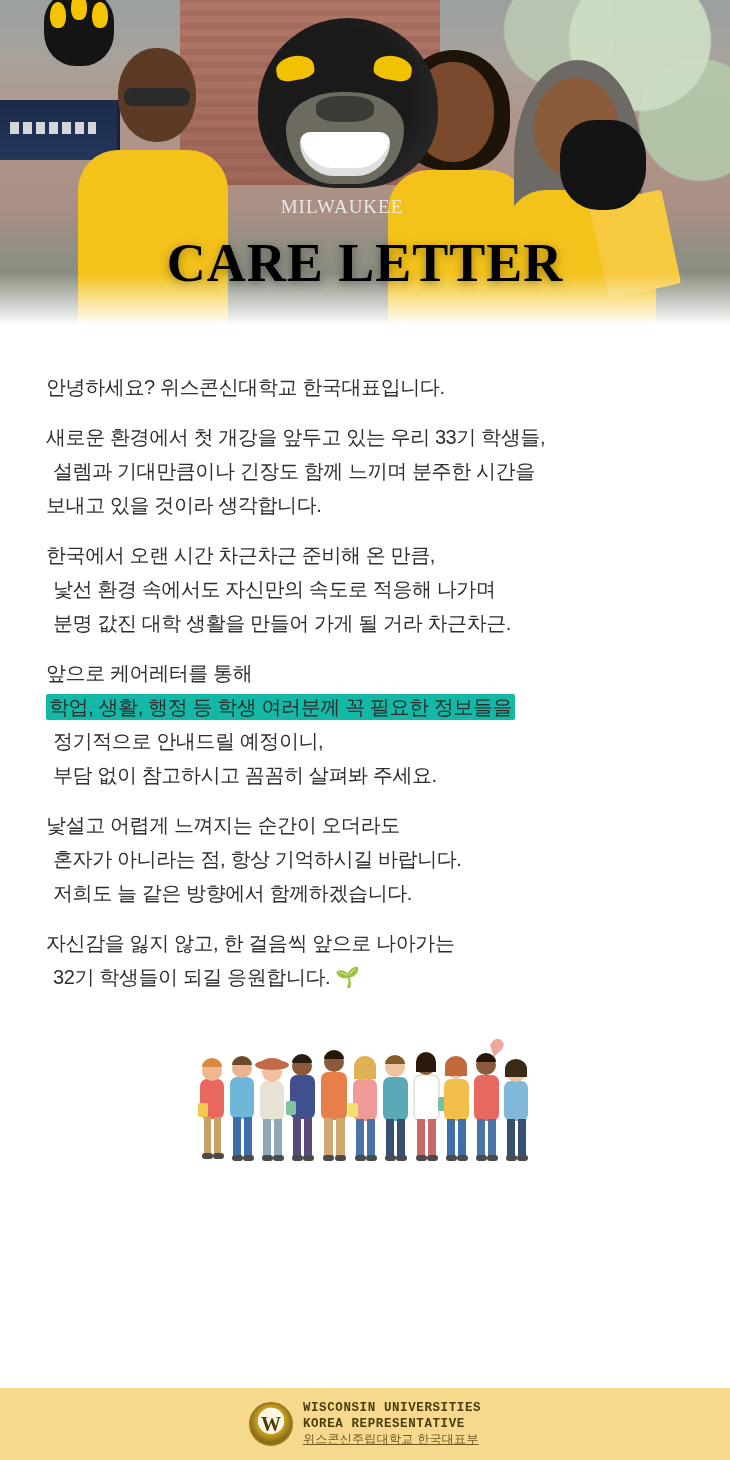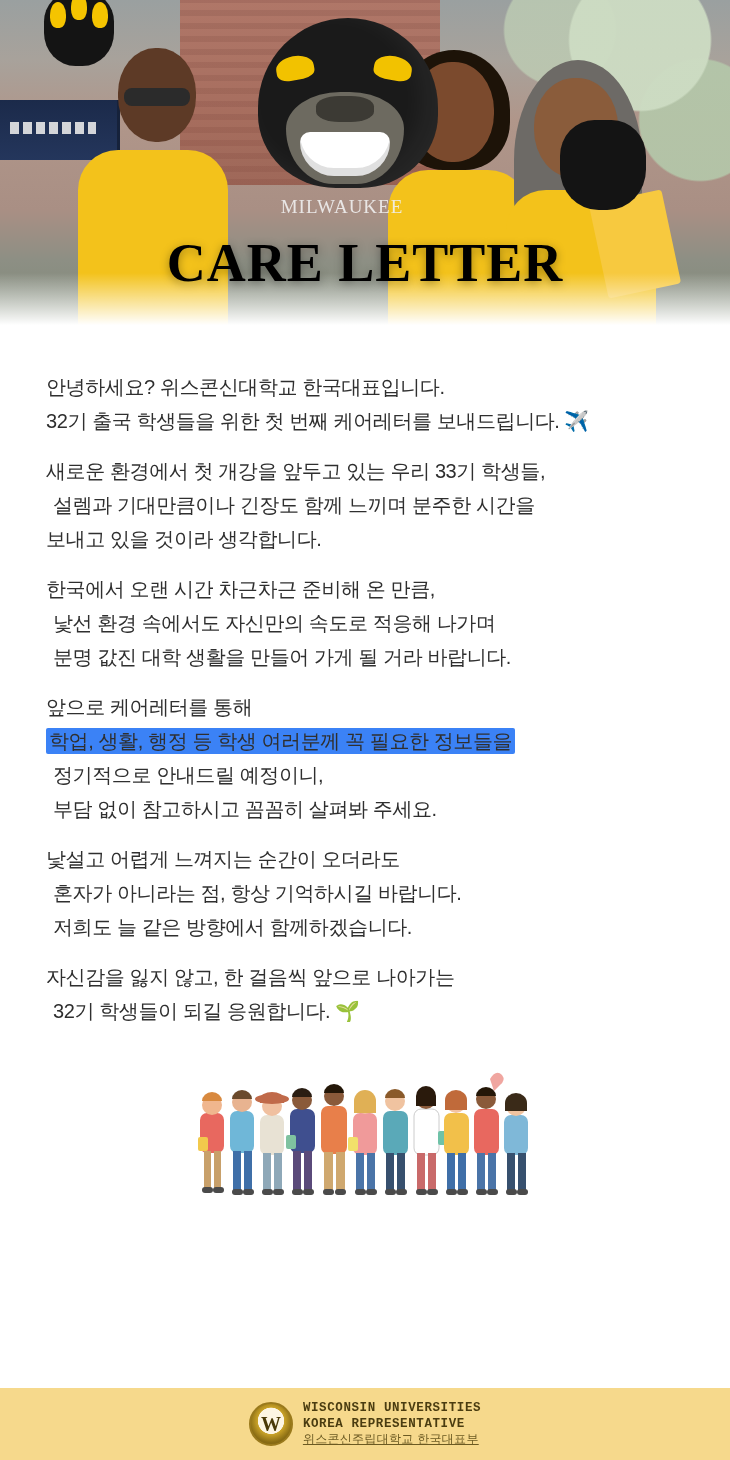--- a/index.html
+++ b/index.html
@@ -135,21 +135,21 @@
     font-size: 20px;
     line-height: 1.0;
     color: #2f2f2f;
     letter-spacing: -0.4px;
   }
   .para { margin: 0 0 30px 0; }
   .para .line { display: block; margin-bottom: 14px; white-space: pre; }
   .para .line:last-child { margin-bottom: 0; }
   .indent { padding-left: 7px; }
   .hl {
-    background: #3b82f6;
+    background: #14b8a6;
     padding: 2px 3px;
     border-radius: 2px;
   }
 
   
   .crowd {
     position: relative;
     height: 170px;
     margin-top: 12px;
   }
@@ -228,33 +228,32 @@
     <div class="jersey-text">MILWAUKEE</div>
   </div>
   <div class="hero-fade"></div>
   <div class="hero-title">CARE LETTER</div>
 </div>
 
 <div class="letter">
 
   <p class="para">
     <span class="line">안녕하세요? 위스콘신대학교 한국대표입니다.</span>
-    <span class="line">32기 출국 학생들을 위한 첫 번째 케어레터를 보내드립니다. ✈️</span>
   </p>
 
   <p class="para">
     <span class="line">새로운 환경에서 첫 개강을 앞두고 있는 우리 33기 학생들,</span>
     <span class="line indent">설렘과 기대만큼이나 긴장도 함께 느끼며 분주한 시간을</span>
     <span class="line">보내고 있을 것이라 생각합니다.</span>
   </p>
 
   <p class="para">
     <span class="line">한국에서 오랜 시간 차근차근 준비해 온 만큼,</span>
     <span class="line indent">낯선 환경 속에서도 자신만의 속도로 적응해 나가며</span>
-    <span class="line indent">분명 값진 대학 생활을 만들어 가게 될 거라 바랍니다.</span>
+    <span class="line indent">분명 값진 대학 생활을 만들어 가게 될 거라 차근차근.</span>
   </p>
 
   <p class="para">
     <span class="line">앞으로 케어레터를 통해</span>
     <span class="line"><span class="hl">학업, 생활, 행정 등 학생 여러분께 꼭 필요한 정보들을</span></span>
     <span class="line indent">정기적으로 안내드릴 예정이니,</span>
     <span class="line indent">부담 없이 참고하시고 꼼꼼히 살펴봐 주세요.</span>
   </p>
 
   <p class="para">

